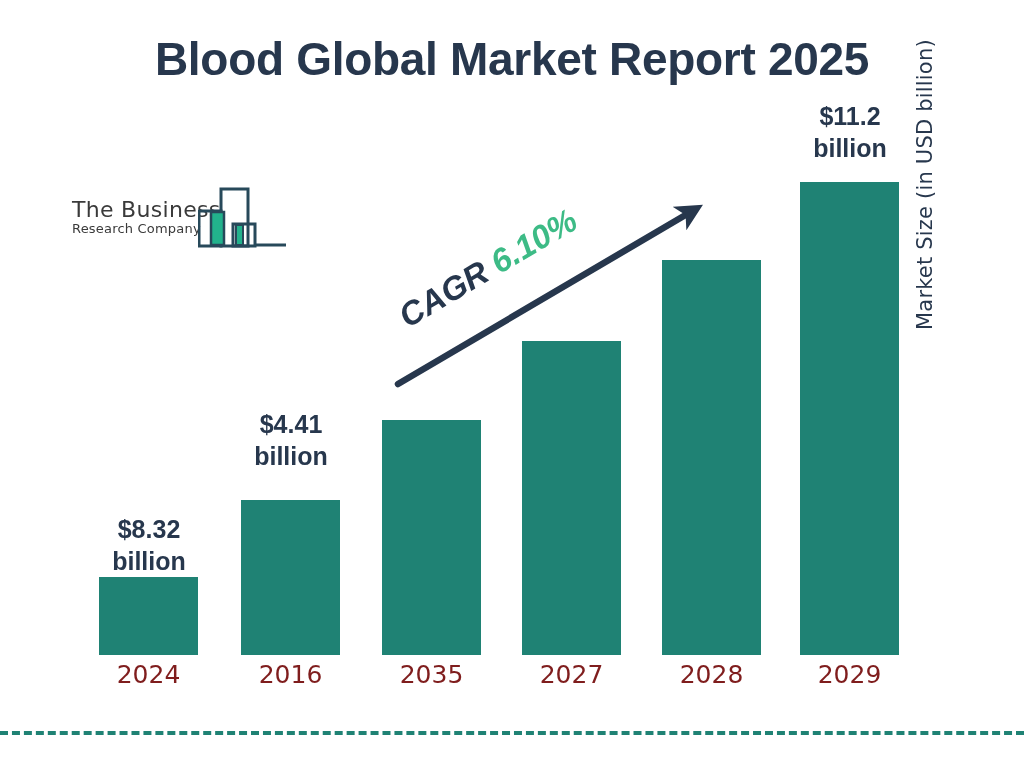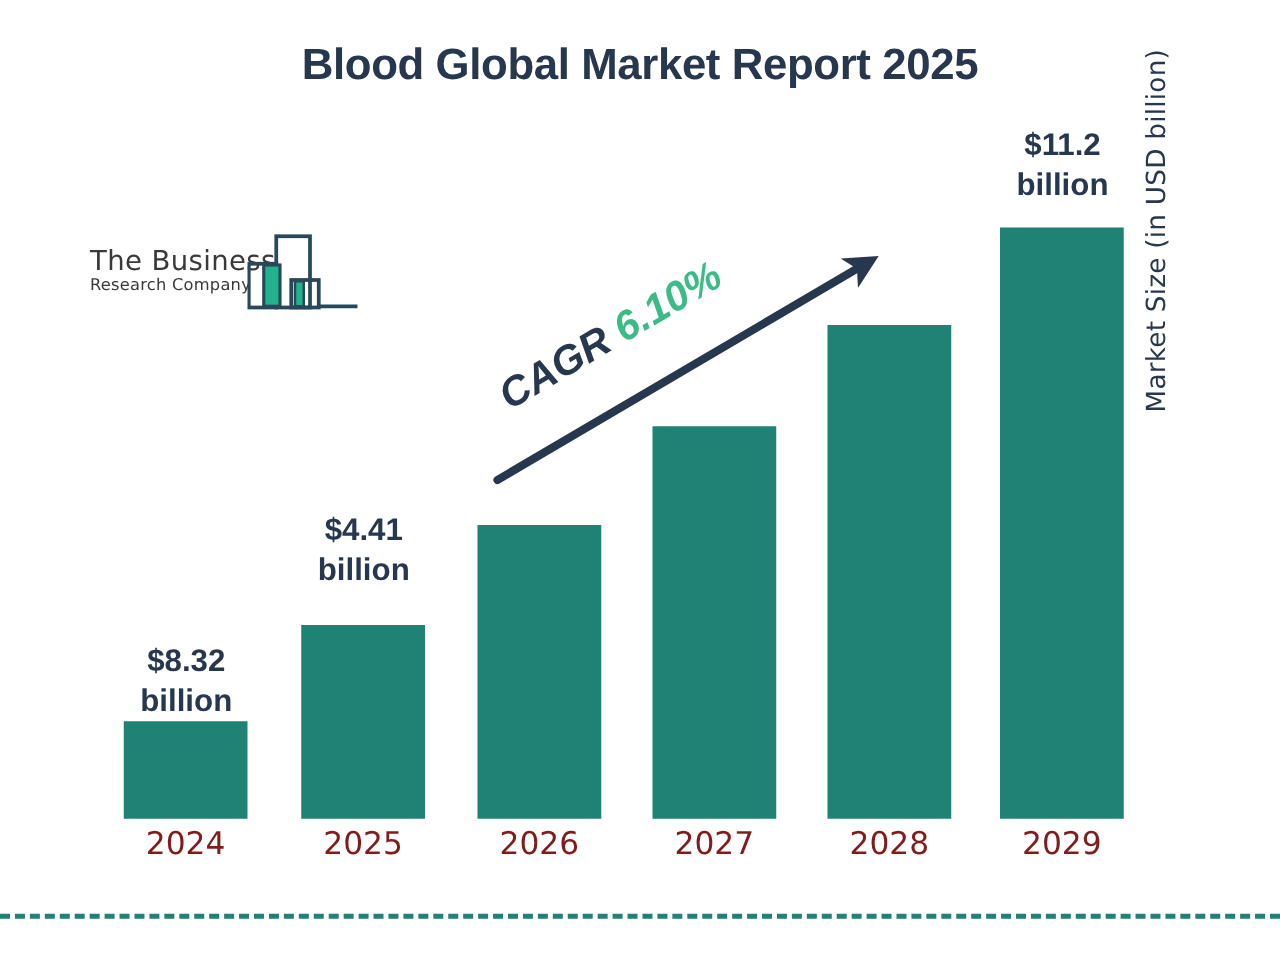--- a/index.html
+++ b/index.html
@@ -21,21 +21,21 @@
     background: #ffffff;
   }
 
   
   .chart-title {
     position: absolute;
     left: 0;
     top: 32px;
     width: 1024px;
     text-align: center;
-    font-size: 35px;
+    font-size: 46px;
     font-weight: bold;
     color: #27374D;
     letter-spacing: -0.3px;
     white-space: nowrap;
   }
 
   
   .logo {
     position: absolute;
     left: 72px;
@@ -197,22 +197,22 @@
       <div>$4.41</div>
       <div>billion</div>
     </div>
 
     <div class="bar-value" style="left:780px; width:140px; top:100px;">
       <div>$11.2</div>
       <div>billion</div>
     </div>
 
     <div class="x-label" style="left:99px; width:99px;">2024</div>
-    <div class="x-label" style="left:241px; width:99px;">2025</div>
-    <div class="x-label" style="left:382px; width:99px;">2026</div>
+    <div class="x-label" style="left:241px; width:99px;">2016</div>
+    <div class="x-label" style="left:382px; width:99px;">2035</div>
     <div class="x-label" style="left:522px; width:99px;">2027</div>
     <div class="x-label" style="left:662px; width:99px;">2028</div>
     <div class="x-label" style="left:800px; width:99px;">2029</div>
 
     <svg class="arrow-svg" viewBox="0 0 1024 768">
       <defs>
         <marker id="arrowhead" markerWidth="4.2" markerHeight="4.2" refX="2.6" refY="2.1" orient="auto">
           <path d="M0,0 L4.2,2.1 L0,4.2 L1.1,2.1 Z" fill="#27374D"></path>
         </marker>
       </defs>

